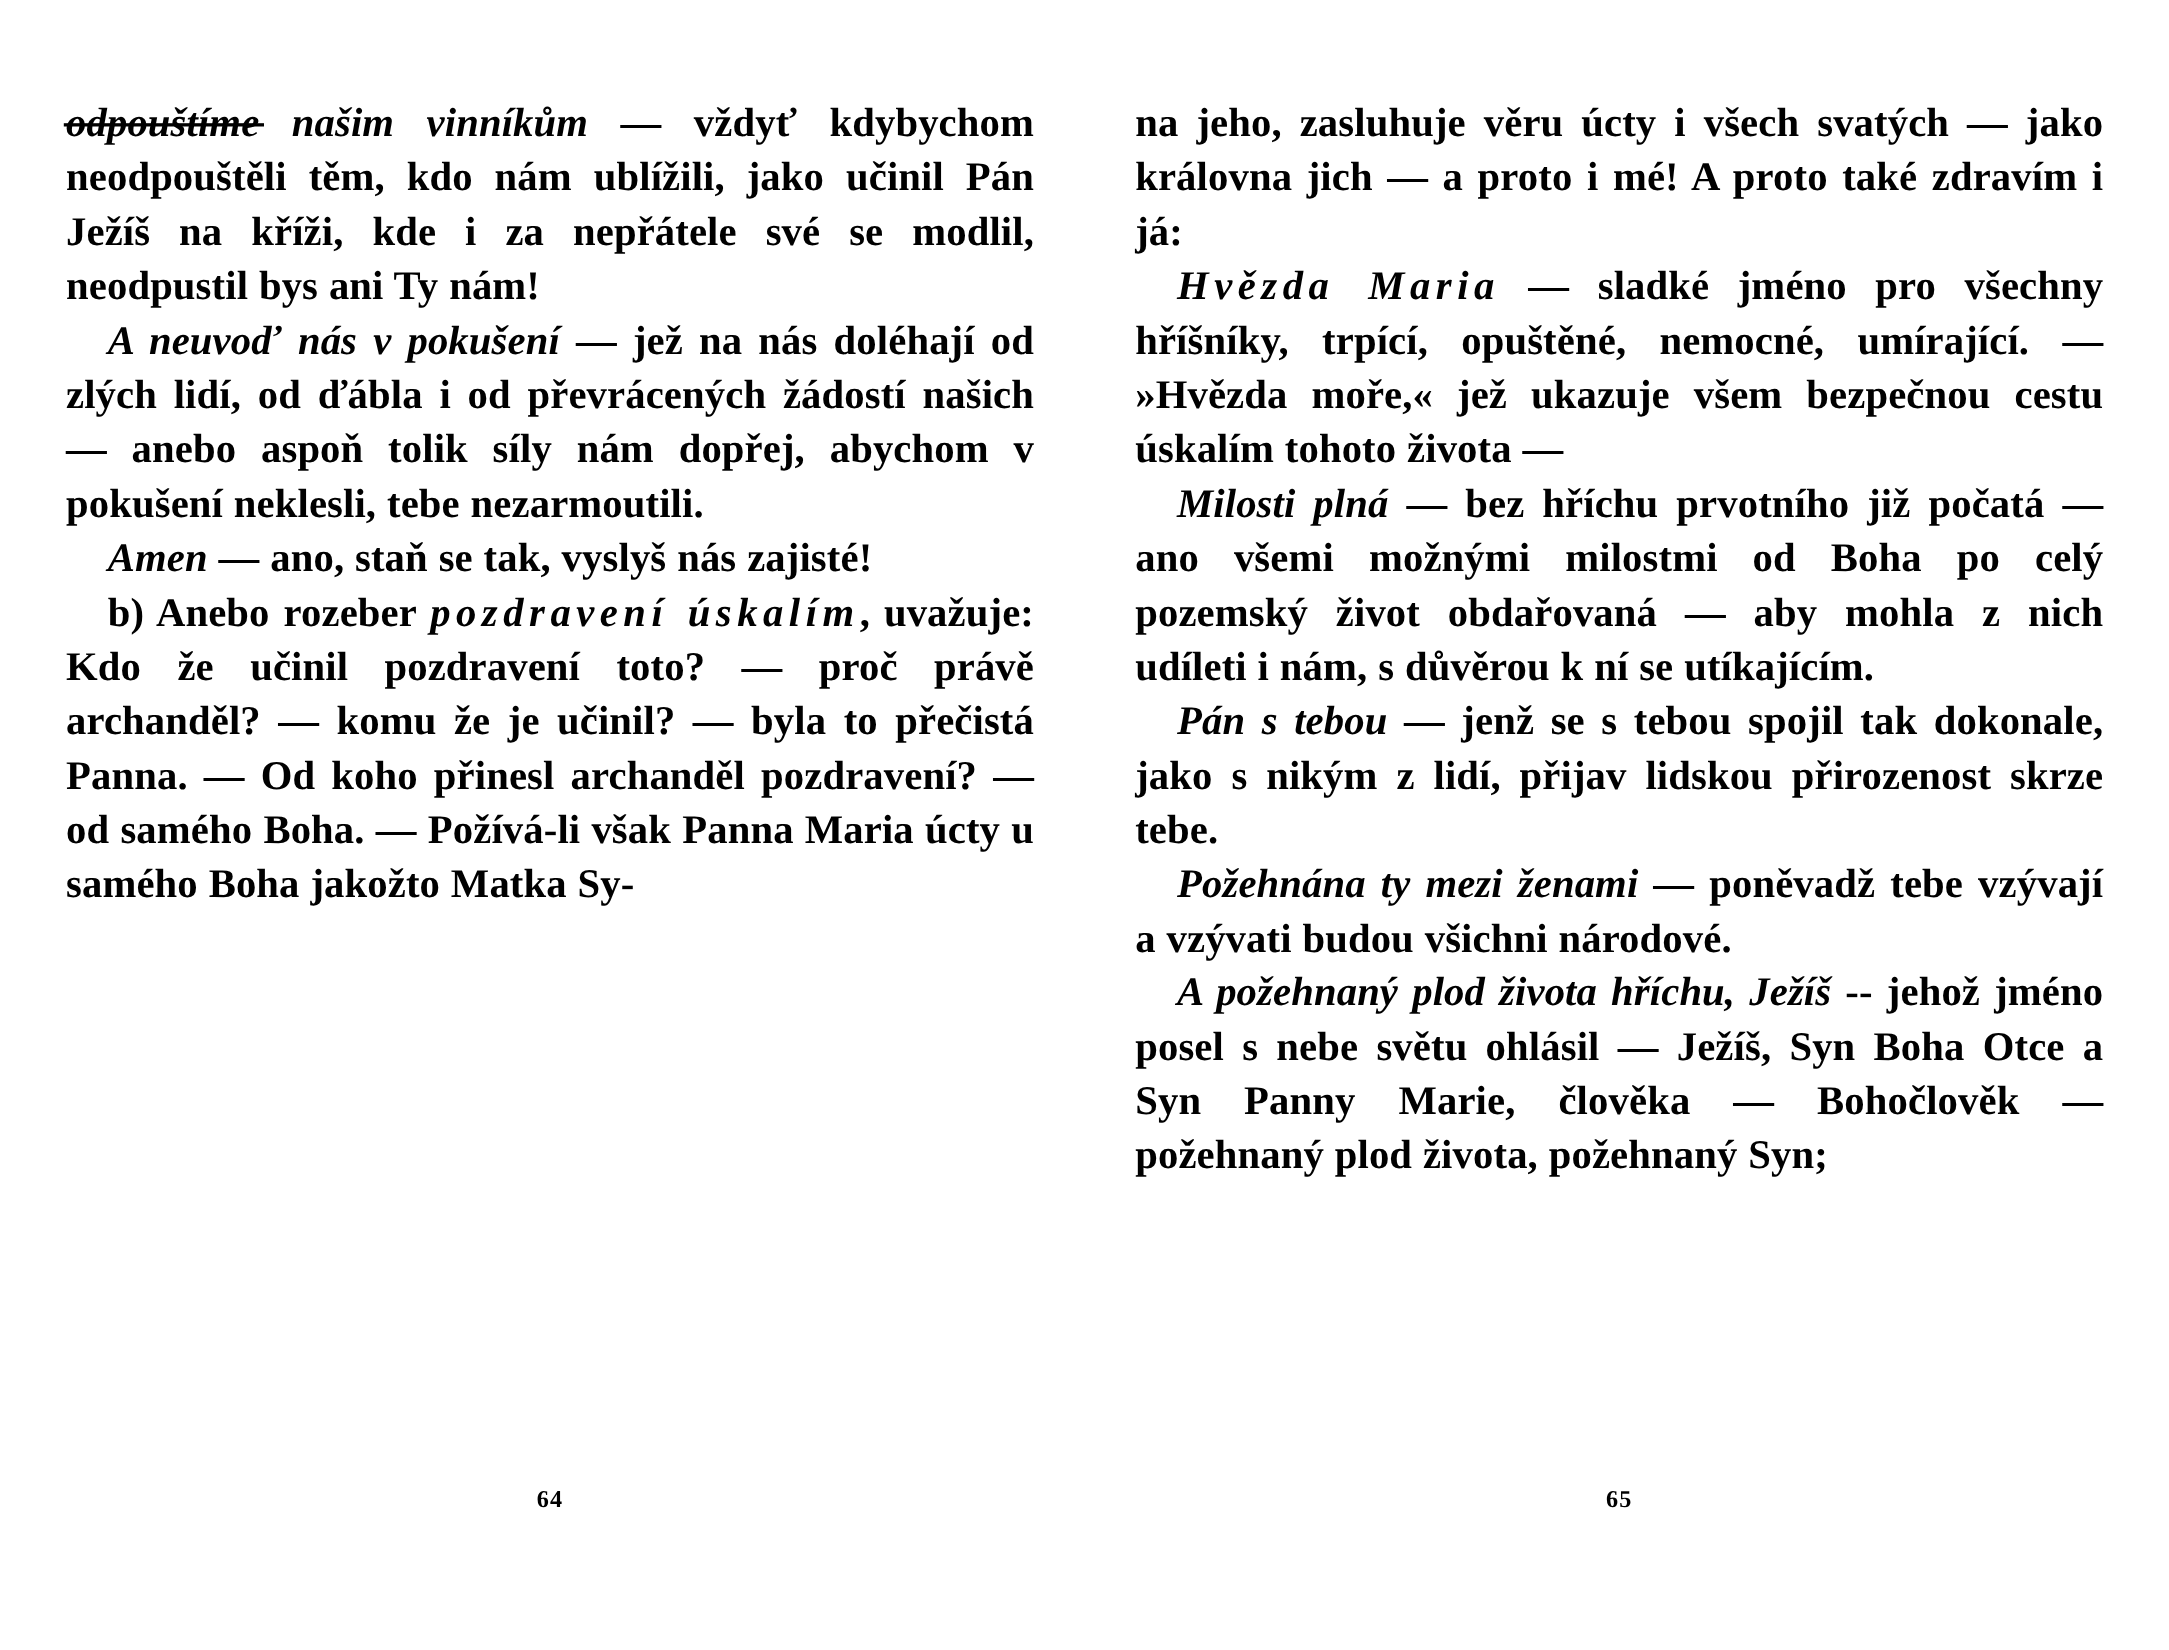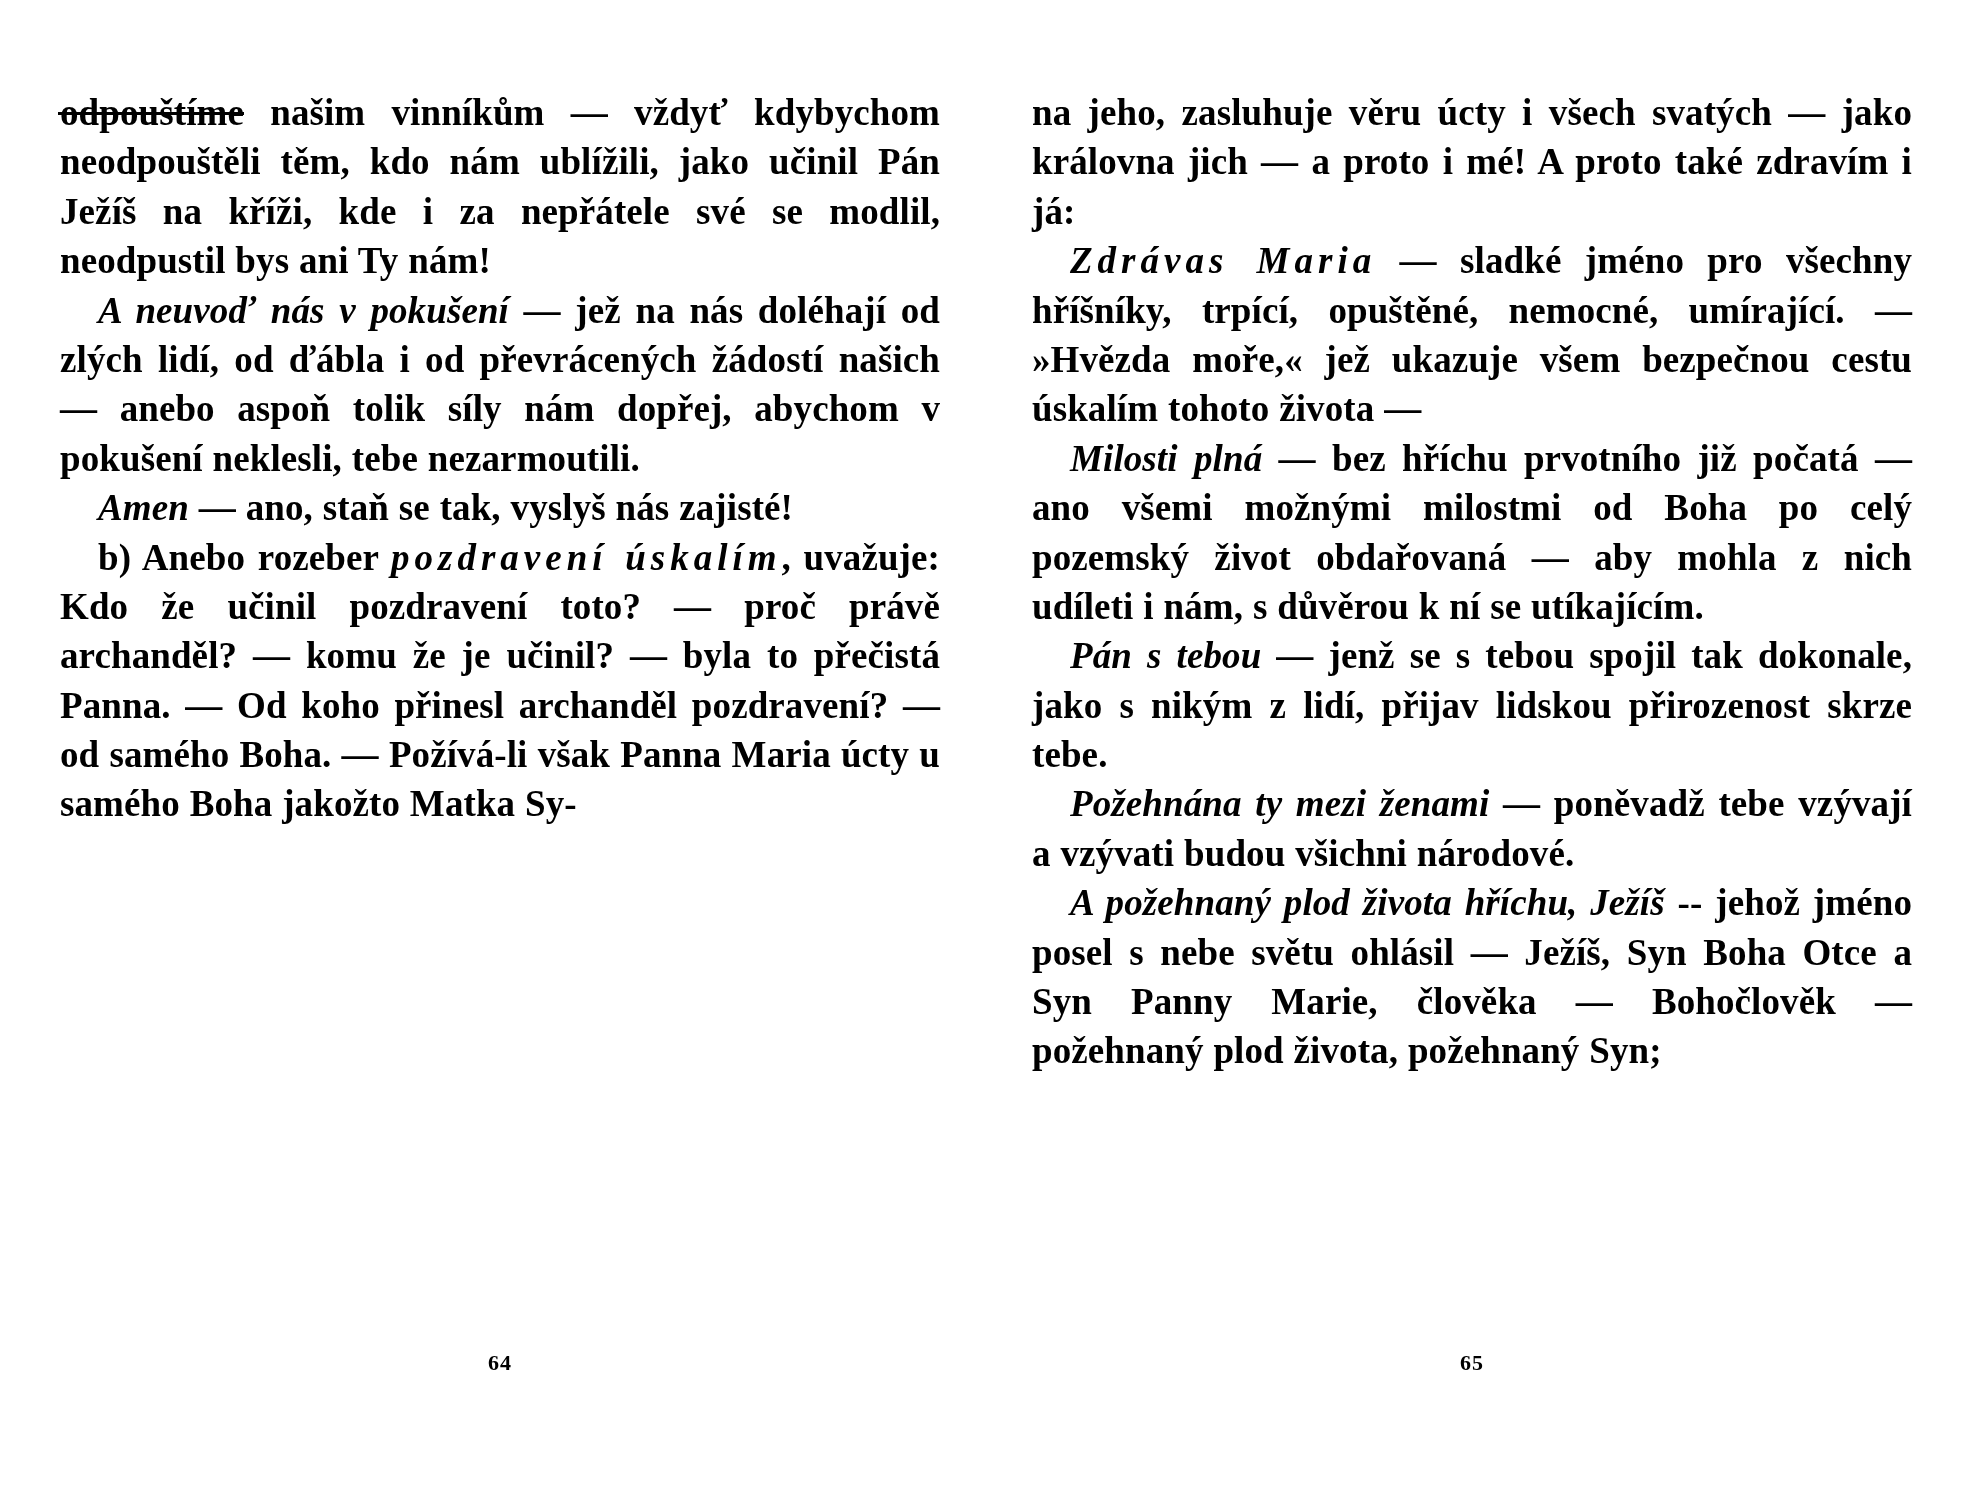--- a/index.html
+++ b/index.html
@@ -50,20 +50,21 @@
   .ital {
     font-style: italic;
     font-weight: 700;
   }
   .spaced {
     font-style: italic;
     font-weight: 700;
     letter-spacing: 5px;
   }
   .strike-ital {
+    font-style: italic;
     font-weight: 700;
     position: relative;
   }
   .strike-ital::after {
     content: "";
     position: absolute;
     left: -2px;
     right: 62%;
     top: 48%;
     height: 3px;
@@ -107,21 +108,21 @@
       <div class="folio folio-left">64</div>
     </div>
   </div>
 
   <div class="page page-right">
     <div class="page-inner">
       <div class="col">
 
         <p class="para noindent"><span>na jeho, zasluhuje věru úcty i všech svatých — jako královna jich — a proto i mé! A proto také zdravím i já:</span></p>
 
-        <p class="para"><span class="spaced">Zdrávas Maria</span><span> — sladké jméno pro všechny hříšníky, trpící, opuštěné, nemocné, umírající. — »Hvězda moře,« jež ukazuje všem bezpečnou cestu úskalím tohoto života —</span></p>
+        <p class="para"><span class="spaced">Hvězda Maria</span><span> — sladké jméno pro všechny hříšníky, trpící, opuštěné, nemocné, umírající. — »Hvězda moře,« jež ukazuje všem bezpečnou cestu úskalím tohoto života —</span></p>
 
         <p class="para"><span class="ital">Milosti plná</span><span> — bez hříchu prvotního již počatá — ano všemi možnými milostmi od Boha po celý pozemský život obdařovaná — aby mohla z nich udíleti i nám, s důvěrou k ní se utíkajícím.</span></p>
 
         <p class="para"><span class="ital">Pán s tebou</span><span> — jenž se s tebou spojil tak dokonale, jako s nikým z lidí, přijav lidskou přirozenost skrze tebe.</span></p>
 
         <p class="para"><span class="ital">Požehnána ty mezi ženami</span><span> — poněvadž tebe vzývají a vzývati budou všichni národové.</span></p>
 
         <p class="para"><span class="ital">A požehnaný plod života hříchu, Ježíš</span><span> -- jehož jméno posel s nebe světu ohlásil — Ježíš, Syn Boha Otce a Syn Panny Marie, člověka — Bohočlověk — požehnaný plod života, požehnaný Syn;</span></p>
 
       </div>

